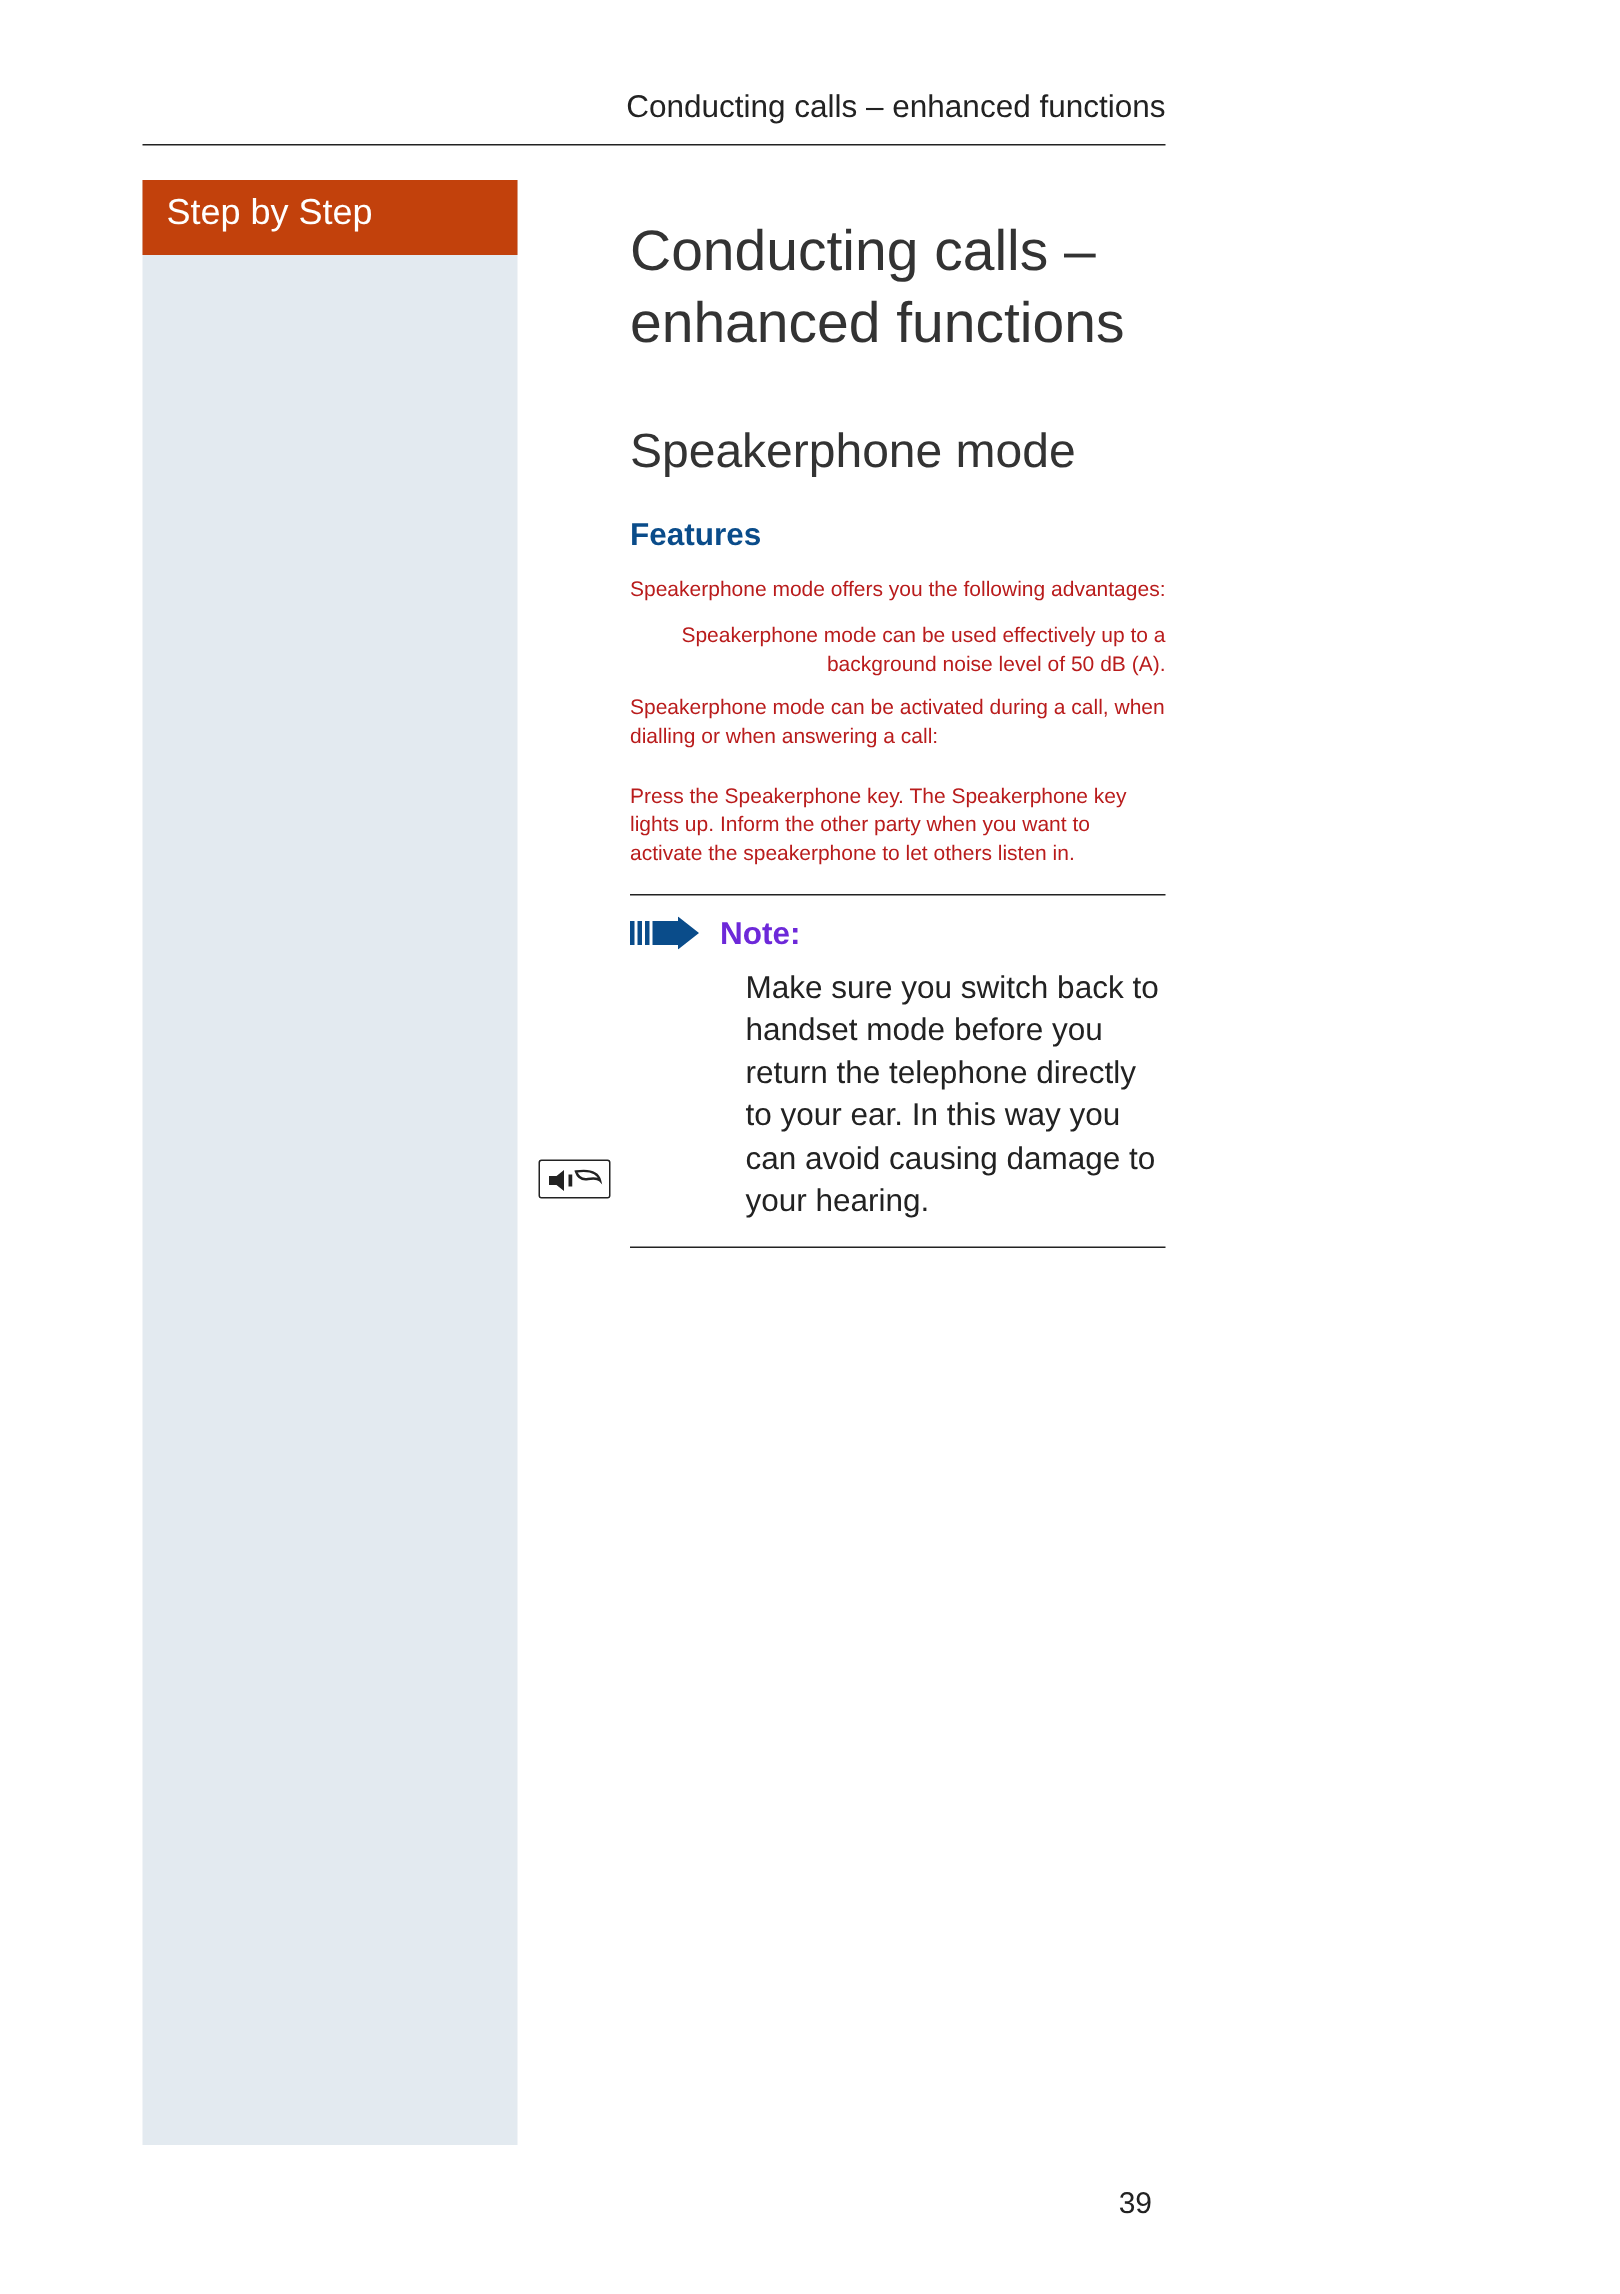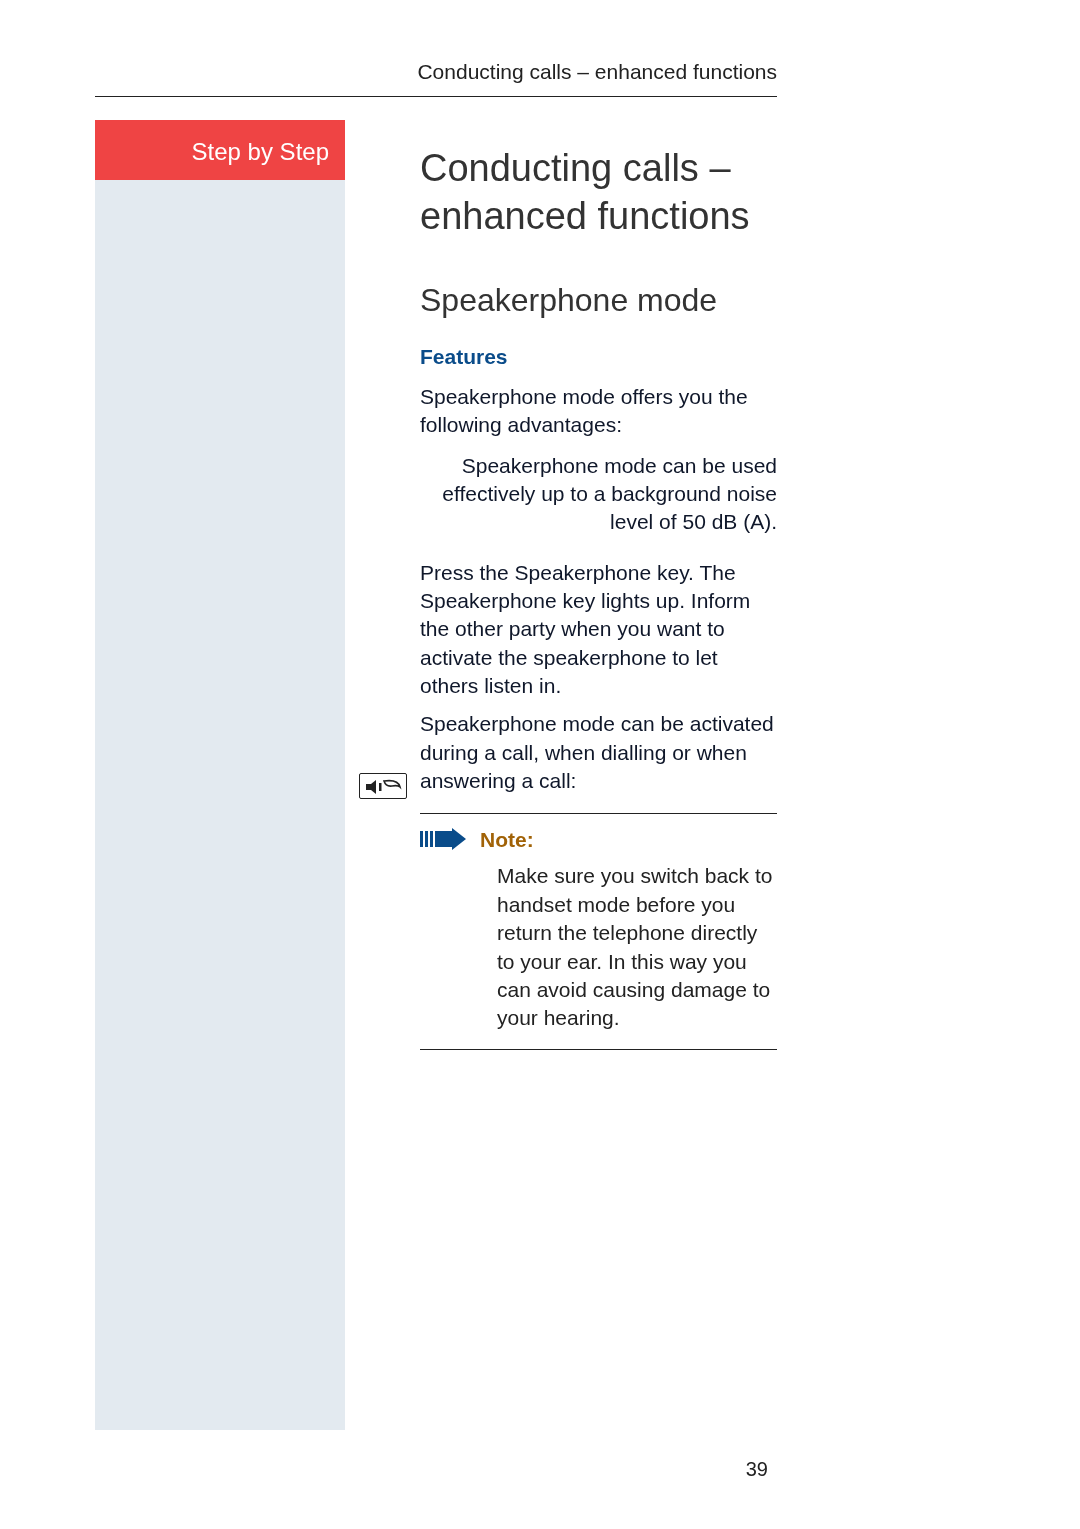--- a/index.html
+++ b/index.html
@@ -28,26 +28,25 @@
   }
   .sidebar-box {
     position: absolute;
     top: 120px;
     left: 95px;
     width: 250px;
     height: 1310px;
     background: #e3eaf0;
   }
   .sidebar-header {
-    background: #ef4444;
+    background: #c2410c;
     color: #fff;
     font-size: 24px;
-    padding: 18px 16px 14px 16px;
+    padding: 8px 16px 14px 16px;
     font-weight: 400;
-    text-align: right;
   }
   .content {
     position: absolute;
     top: 145px;
     left: 420px;
     right: 95px;
   }
   h1.title {
     font-size: 38px;
     font-weight: 400;
@@ -61,23 +60,23 @@
     color: #333;
     margin-bottom: 26px;
   }
   h3.sect {
     font-size: 21px;
     font-weight: 700;
     color: #0a4c8a;
     margin-bottom: 14px;
   }
   p.body {
-    font-size: 21px;
+    font-size: 14px;
     line-height: 1.35;
-    color: #0f172a;
+    color: #b91c1c;
     margin-bottom: 10px;
   }
   ul.bullets {
     list-style: disc;
     padding-left: 36px;
     margin-bottom: 18px;
   }
   ul.bullets li {
     font-size: 21px;
     line-height: 1.35;
@@ -110,21 +109,21 @@
   }
   .note-row {
     display: flex;
     align-items: flex-start;
     gap: 14px;
   }
   .note-arrow svg { display: block; }
   .note-title {
     font-size: 21px;
     font-weight: 700;
-    color: #a16207;
+    color: #6d28d9;
   }
   .note-body {
     font-size: 21px;
     line-height: 1.35;
     color: #222;
     margin-top: 10px;
     margin-left: 77px;
   }
   .page-number {
     position: absolute;
@@ -160,23 +159,23 @@
 
   <main class="content">
     <h1 class="title">Conducting calls – enhanced functions</h1>
 
     <h2 class="subtitle">Speakerphone mode</h2>
 
     <h3 class="sect">Features</h3>
     <p class="body">Speakerphone mode offers you the following advantages:</p>
     <p class="body para-gap">Speakerphone mode can be used effectively up to a background noise level of 50 dB (A).</p>
 
+    <p class="body">Speakerphone mode can be activated during a call, when dialling or when answering a call:</p>
+
     <p class="body" style="margin-top:22px;">Press the Speakerphone key. The Speakerphone key lights up. Inform the other party when you want to activate the speakerphone to let others listen in.</p>
-
-    <p class="body">Speakerphone mode can be activated during a call, when dialling or when answering a call:</p>
 
     <div class="note-block">
       <div class="note-row">
         <span class="note-arrow">
           <svg width="46" height="22" viewBox="0 0 46 22">
             <rect x="0" y="3" width="3" height="16" fill="#0a4c8a"></rect>
             <rect x="5" y="3" width="3" height="16" fill="#0a4c8a"></rect>
             <rect x="10" y="3" width="3" height="16" fill="#0a4c8a"></rect>
             <path d="M15 3 L32 3 L32 0 L46 11 L32 22 L32 19 L15 19 Z" fill="#0a4c8a"></path>
           </svg>

